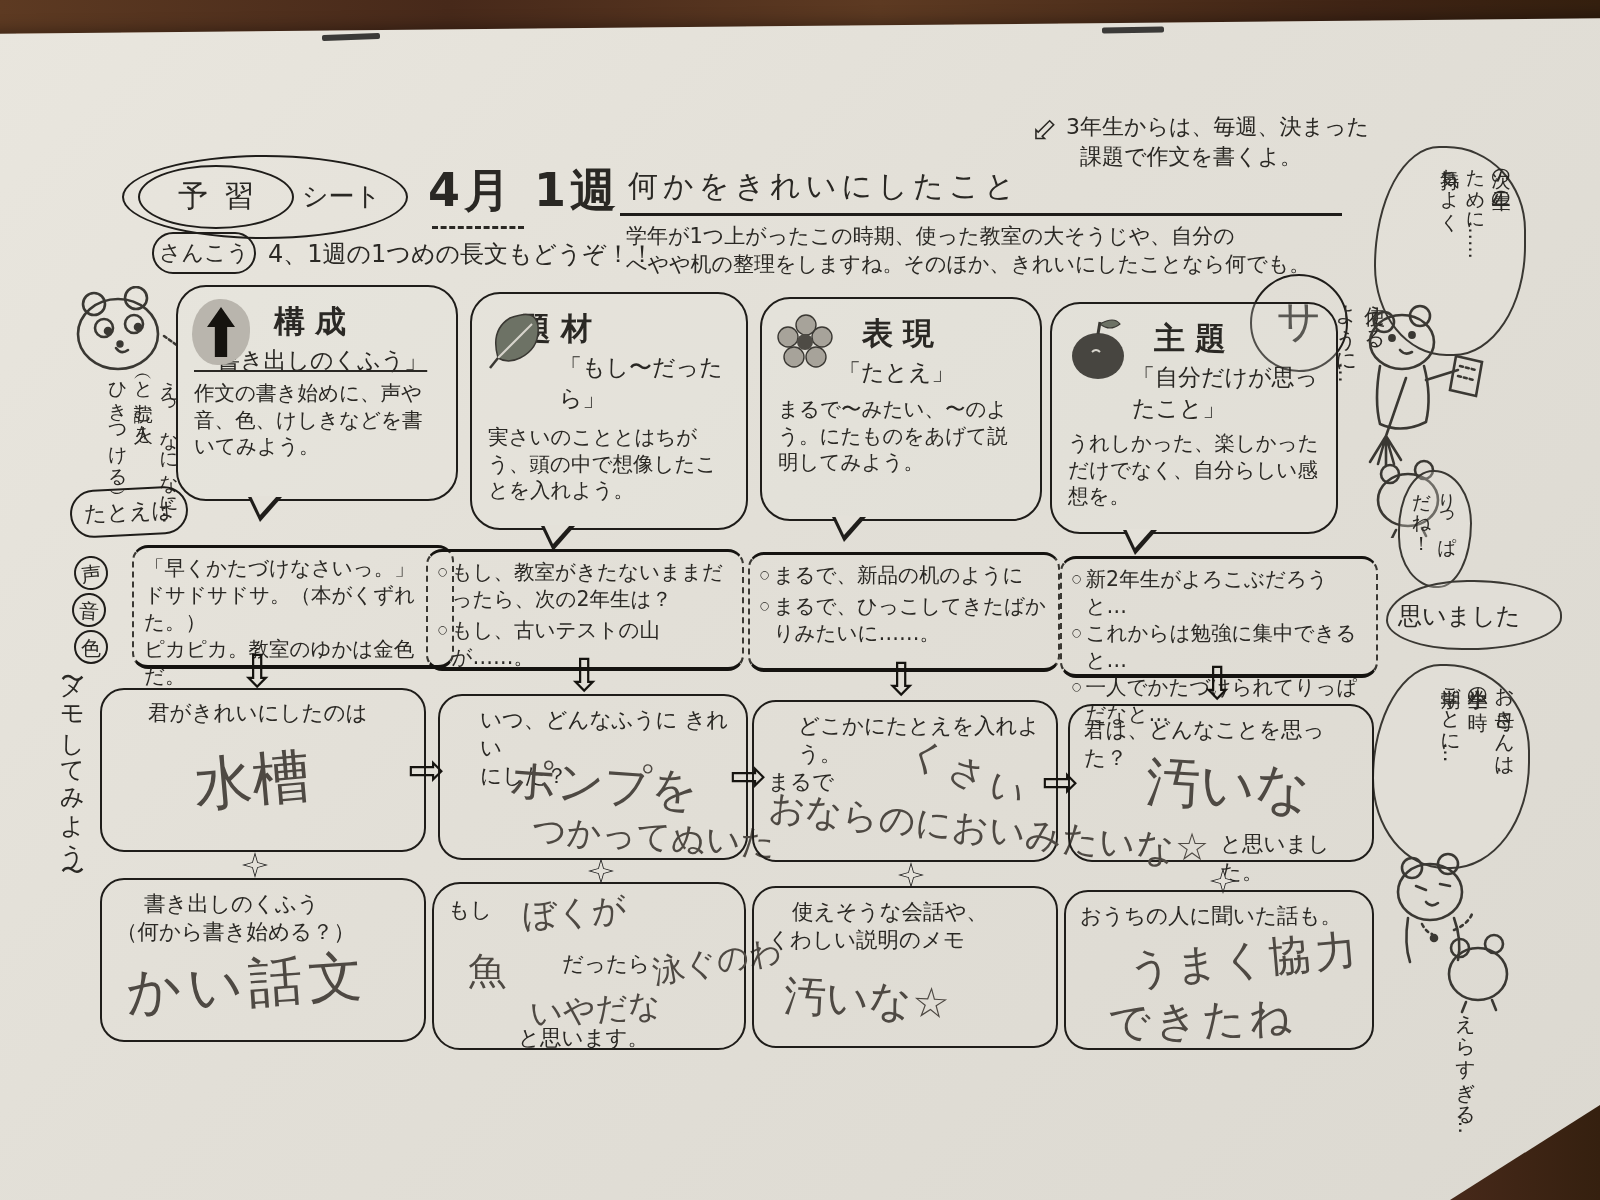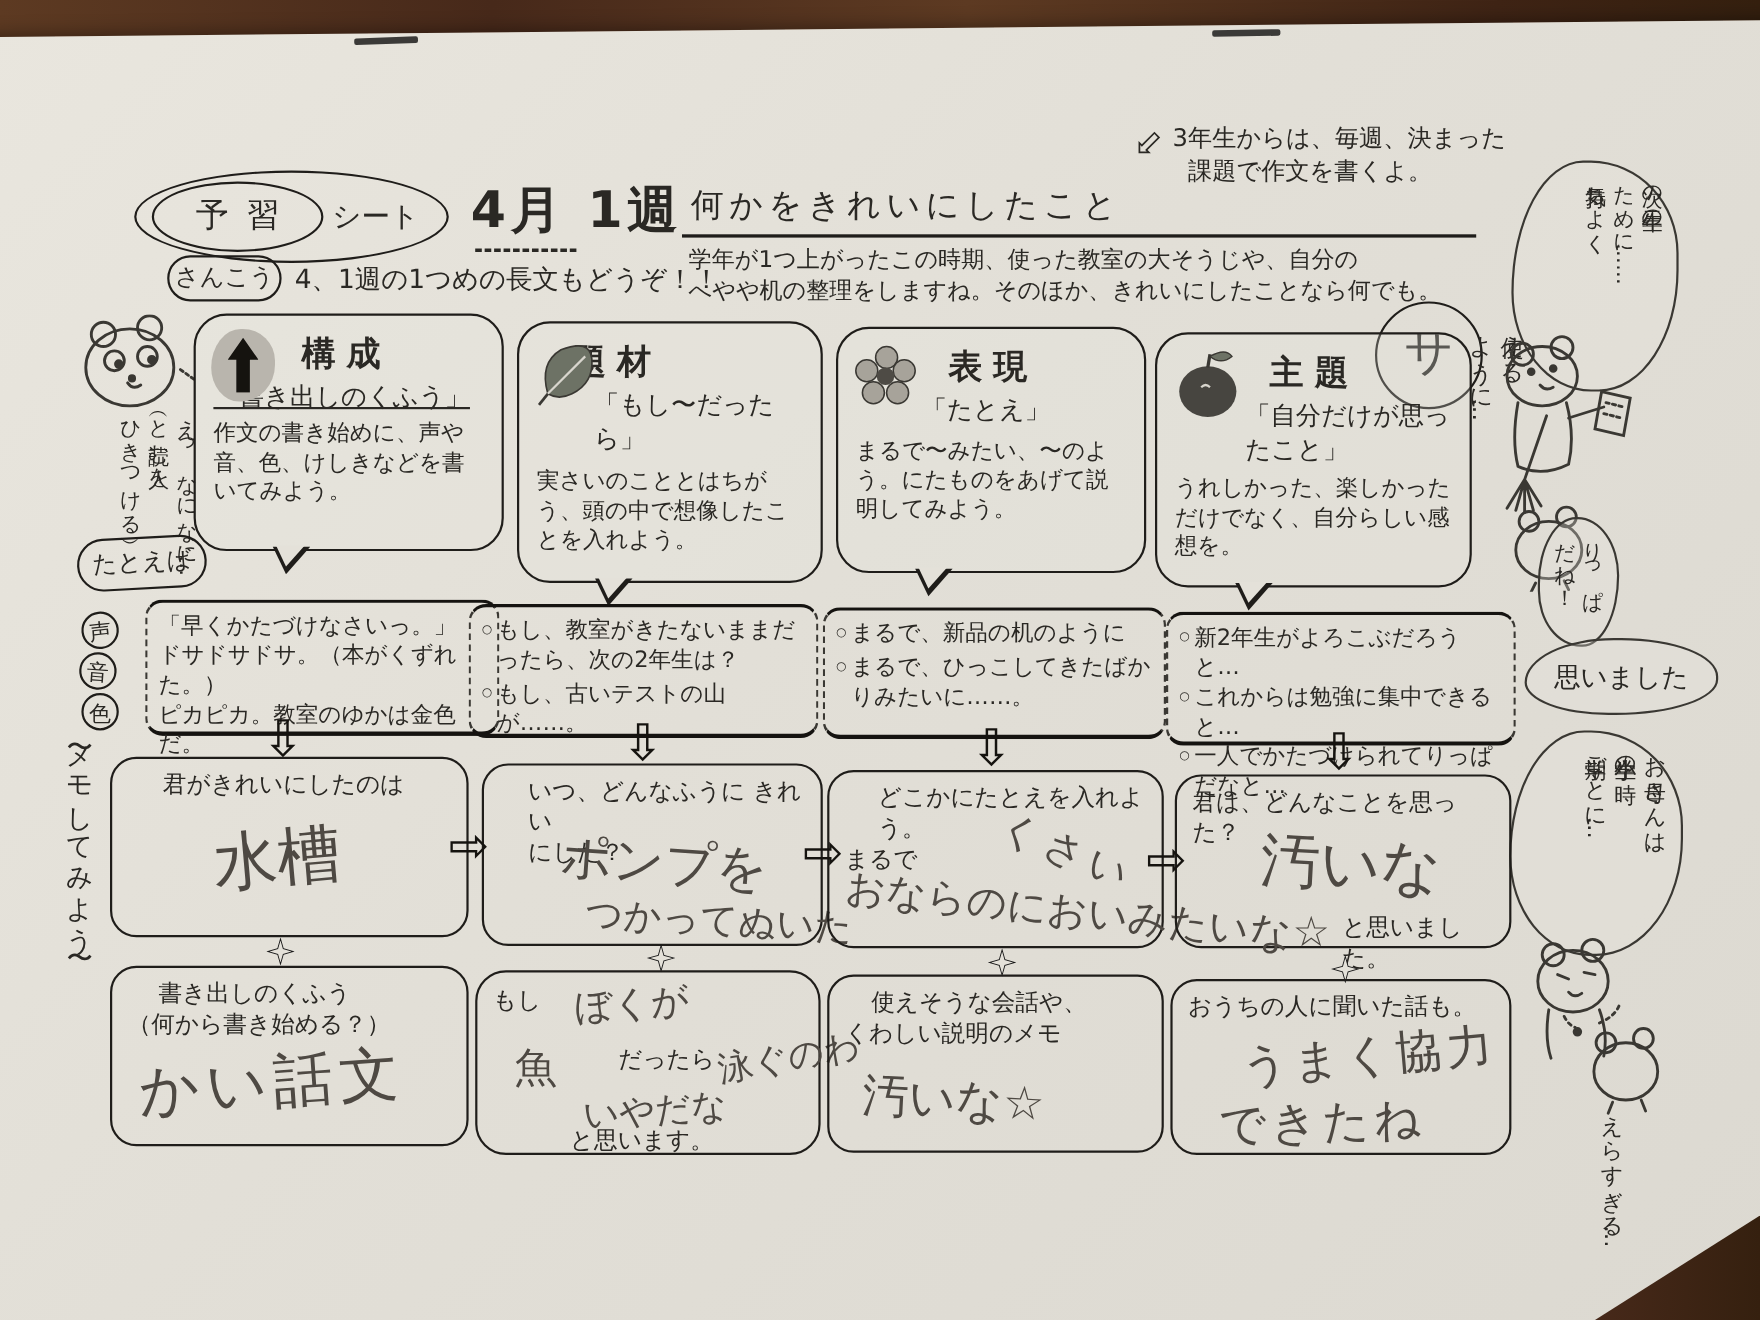--- a/index.html
+++ b/index.html
@@ -103,21 +103,21 @@
       <path d="M56 78 L36 136 M36 136 l-16 26 M36 136 l-8 28 M36 136 l0 30 M36 136 l8 28 M36 136 l15 24"></path>
     </svg>
     <svg class="abs doodle" style="left:1366px;top:458px;" width="86" height="80" viewBox="0 0 86 80">
       <circle cx="24" cy="16" r="9"></circle>
         <circle cx="58" cy="12" r="9"></circle>
       <ellipse cx="42" cy="42" rx="30" ry="26"></ellipse>
         <path d="M30 72 l-4 8 M56 70 l4 8"></path>
     </svg>
     <div class="abs cloud v" style="left:1398px;top:470px;width:74px;height:118px;border-radius:48% 52% 46% 54%/52% 46% 56% 44%;font-size:19px;">りっぱ
 だね！</div>
-    <div class="abs cloud" style="left:1386px;top:580px;width:176px;height:70px;border-radius:48% 52% 55% 45%/60% 52% 48% 44%;font-size:24px;text-align:center;line-height:52px;">思いました</div>
+    <div class="abs cloud" style="left:1386px;top:580px;width:176px;height:70px;border-radius:48% 52% 55% 45%/60% 52% 48% 44%;font-size:24px;line-height:52px;">思いました</div>
     <div class="abs cloud v" style="left:1372px;top:664px;width:158px;height:205px;border-radius:45% 55% 52% 48%/58% 44% 54% 46%;font-size:20px;">お母さんは、
 小学生の時、
 学期ごとに…</div>
     <svg class="abs doodle" style="left:1382px;top:852px;" width="115" height="125" viewBox="0 0 115 125">
       <circle cx="30" cy="16" r="10"></circle>
         <circle cx="66" cy="12" r="10"></circle>
       <ellipse cx="48" cy="40" rx="32" ry="28"></ellipse>
       <path d="M34 34 l10 4 M58 32 l10 2"></path>
       <path d="M44 50 q5 6 12 1"></path>
       <path d="M26 66 q-4 26 2 44 M72 66 q8 22 4 42"></path>
@@ -162,21 +162,21 @@
       <div class="sp-body">作文の書き始めに、声や音、色、けしきなどを書いてみよう。</div>
     </div>
 
     <div class="abs sp" style="left:470px;top:292px;width:278px;height:238px;">
       <svg class="abs" style="left:12px;top:14px;" width="62" height="64" viewBox="0 0 62 64">
         <path d="M14 50 Q6 22 26 10 Q52 0 54 18 Q56 40 36 50 Q24 56 14 50 Z" fill="#6d7265" stroke="#3a3833" stroke-width="1.5"></path>
         <path d="M14 50 Q30 34 48 16" stroke="#d8d5cd" stroke-width="2" fill="none"></path>
         <path d="M14 50 L6 60" stroke="#3a3833" stroke-width="2.5" fill="none"></path>
       </svg>
       <div class="sp-title" style="margin-left:32px;">題材</div>
-      <div class="sp-sub" style="margin-left:52px;font-family:Liberation Mono, monospace;">「もし〜だったら」</div>
+      <div class="sp-sub" style="margin-left:71px;font-family:Liberation Mono, monospace;">「もし〜だったら」</div>
       <div class="sp-body" style="margin-top:10px;">実さいのこととはちがう、頭の中で想像したことを入れよう。</div>
     </div>
 
     <div class="abs sp" style="left:760px;top:297px;width:282px;height:224px;">
       <svg class="abs" style="left:14px;top:14px;" width="60" height="60" viewBox="0 0 60 60">
         <circle cx="30" cy="12" r="10" fill="#a7a39a" stroke="#3a3833" stroke-width="1.4"></circle>
         <circle cx="46" cy="24" r="10" fill="#a7a39a" stroke="#3a3833" stroke-width="1.4"></circle>
         <circle cx="40" cy="44" r="10" fill="#a7a39a" stroke="#3a3833" stroke-width="1.4"></circle>
         <circle cx="18" cy="44" r="10" fill="#a7a39a" stroke="#3a3833" stroke-width="1.4"></circle>
         <circle cx="12" cy="24" r="10" fill="#a7a39a" stroke="#3a3833" stroke-width="1.4"></circle>

